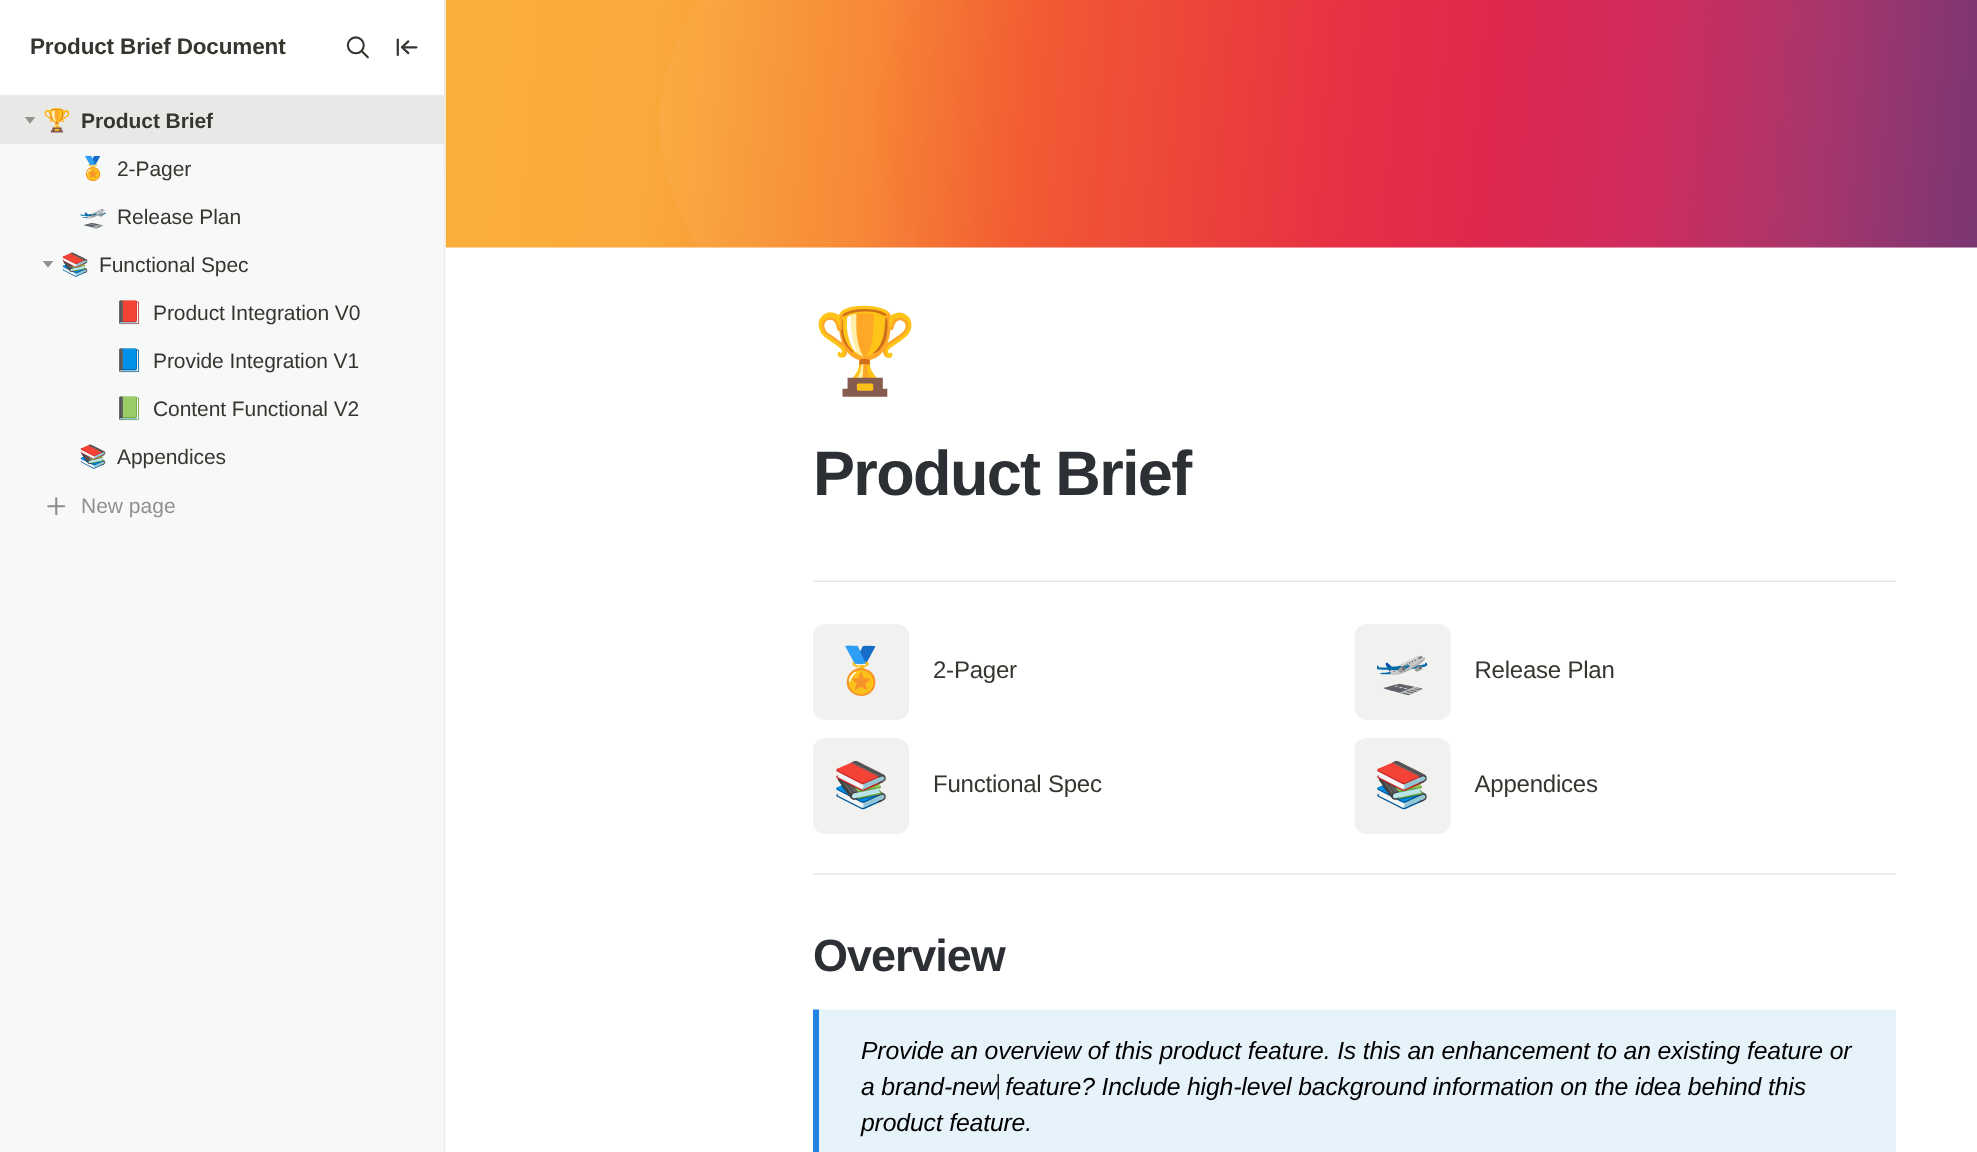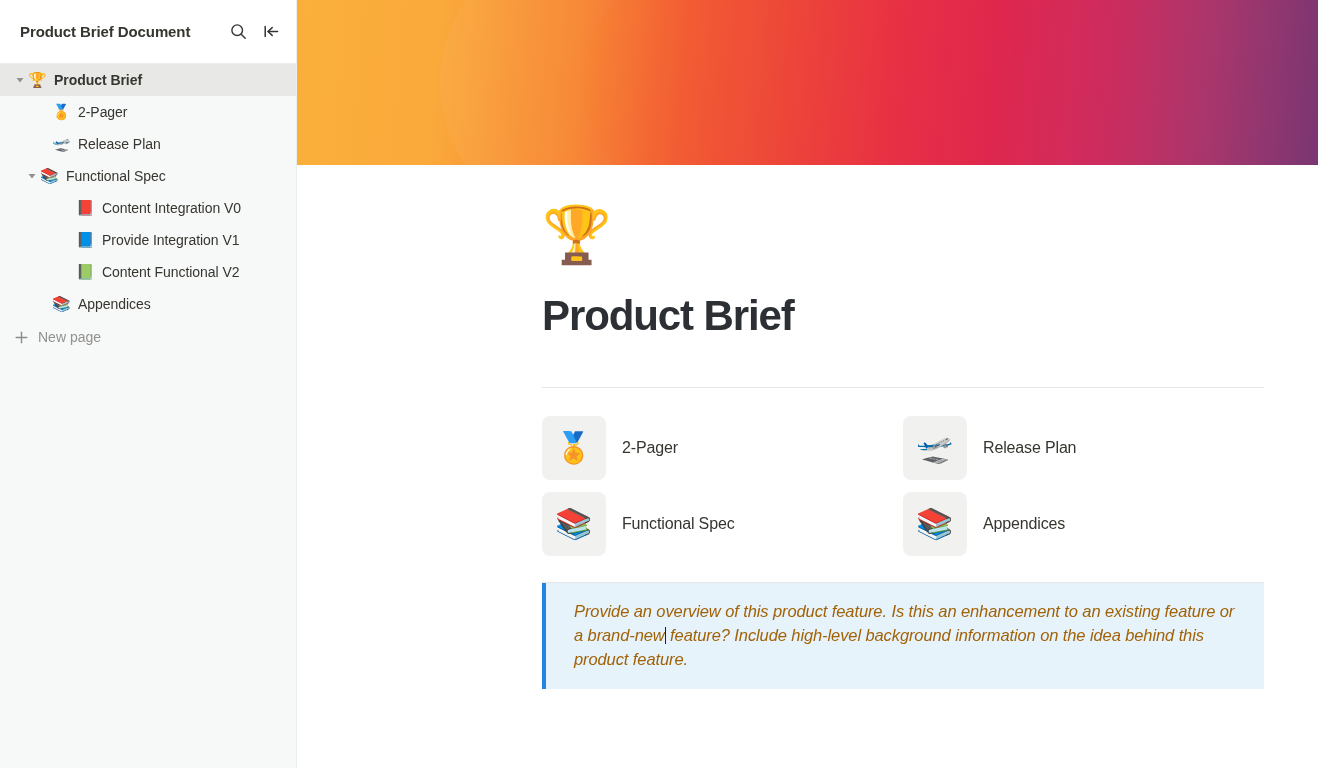--- a/index.html
+++ b/index.html
@@ -122,21 +122,21 @@
 
   
   .lvl0 { padding-left: 12px; }
   .lvl1 { padding-left: 36px; }
   .lvl2 { padding-left: 60px; }
 
   .newpage-row {
     display: flex;
     align-items: center;
     height: 30px;
-    padding-left: 12px;
+    padding-left: 28px;
     margin-top: 2px;
     cursor: pointer;
     color: #91918e;
   }
   .newpage-plus {
     width: 18px;
     flex: 0 0 18px;
     font-size: 17px;
     line-height: 1;
     color: #8d8d87;
@@ -283,21 +283,21 @@
     background: #e7f3fb;
     border-left: 4px solid #2383e2;
     padding: 16px 20px 18px 28px;
     width: 722px;
     cursor: text;
   }
   .callout-text {
     font-style: italic;
     font-size: 16.5px;
     line-height: 24px;
-    color: #a16207;
+    color: #000000;
     letter-spacing: -0.1px;
   }
   .caret {
     display: inline-block;
     width: 1px;
     height: 17px;
     background: #1f1f1f;
     vertical-align: -3px;
     margin: 0 0px;
   }
@@ -358,21 +358,21 @@
               <polygon points="0.5,2 7.5,2 4,6.5" fill="#91918e"></polygon>
             </svg>
         </span>
         <span class="tree-emoji">📚</span>
         <span class="tree-label">Functional Spec</span>
       </div>
 
       <div class="tree-row lvl2">
         <span class="twisty empty"></span>
         <span class="tree-emoji">📕</span>
-        <span class="tree-label">Content Integration V0</span>
+        <span class="tree-label">Product Integration V0</span>
       </div>
 
       <div class="tree-row lvl2">
         <span class="twisty empty"></span>
         <span class="tree-emoji">📘</span>
         <span class="tree-label">Provide Integration V1</span>
       </div>
 
       <div class="tree-row lvl2">
         <span class="twisty empty"></span>
@@ -434,20 +434,21 @@
 
           <div class="link-card">
             <div class="card-tile">📚</div>
             <div class="card-label">Appendices</div>
           </div>
 
         </div>
 
         <div class="divider"></div>
 
+        <h2 class="section-heading">Overview</h2>
 
         <div class="callout">
           <div class="callout-text"><span>Provide an overview of this product feature. Is this an enhancement to an existing feature or a brand-new</span><span class="caret"></span><span> feature? Include high-level background information on the idea behind this product feature.</span></div>
         </div>
 
       </div>
     </div>
 
   </main>
 </div>

